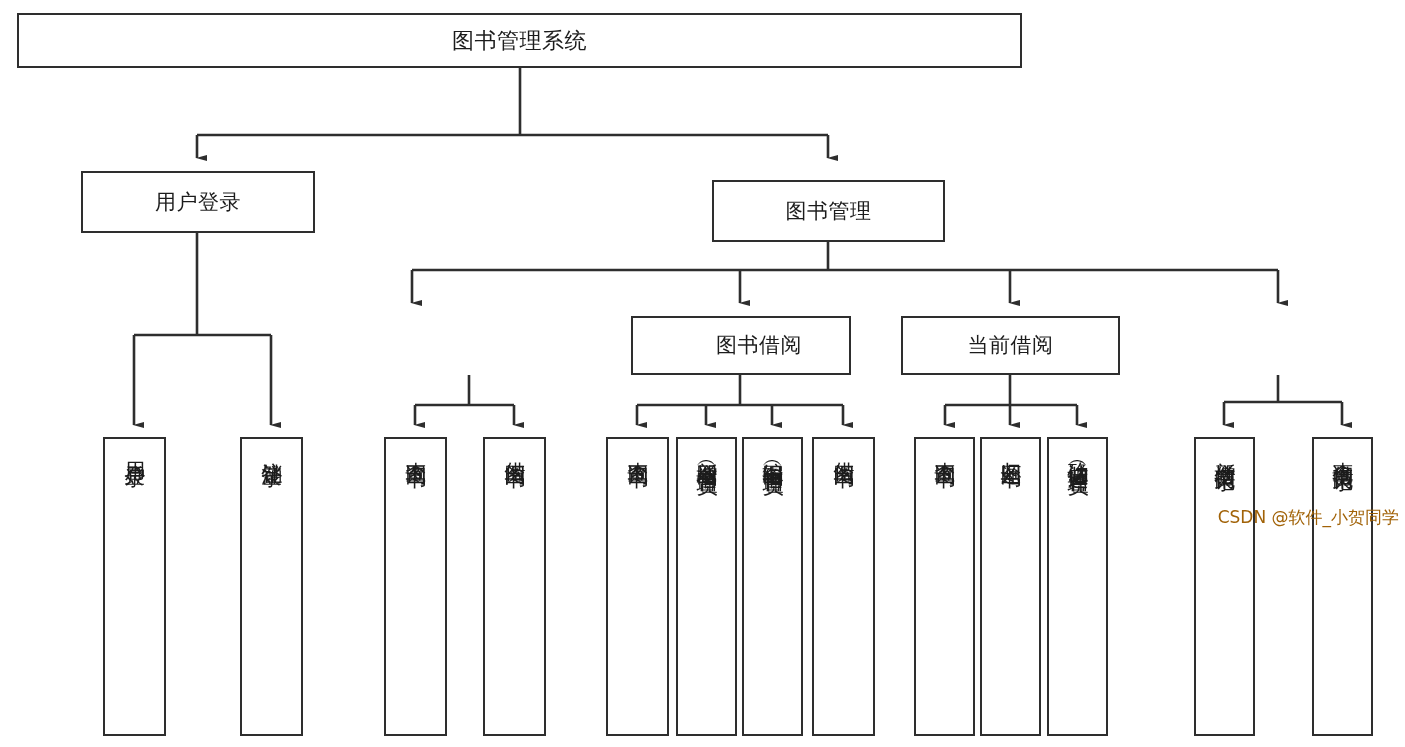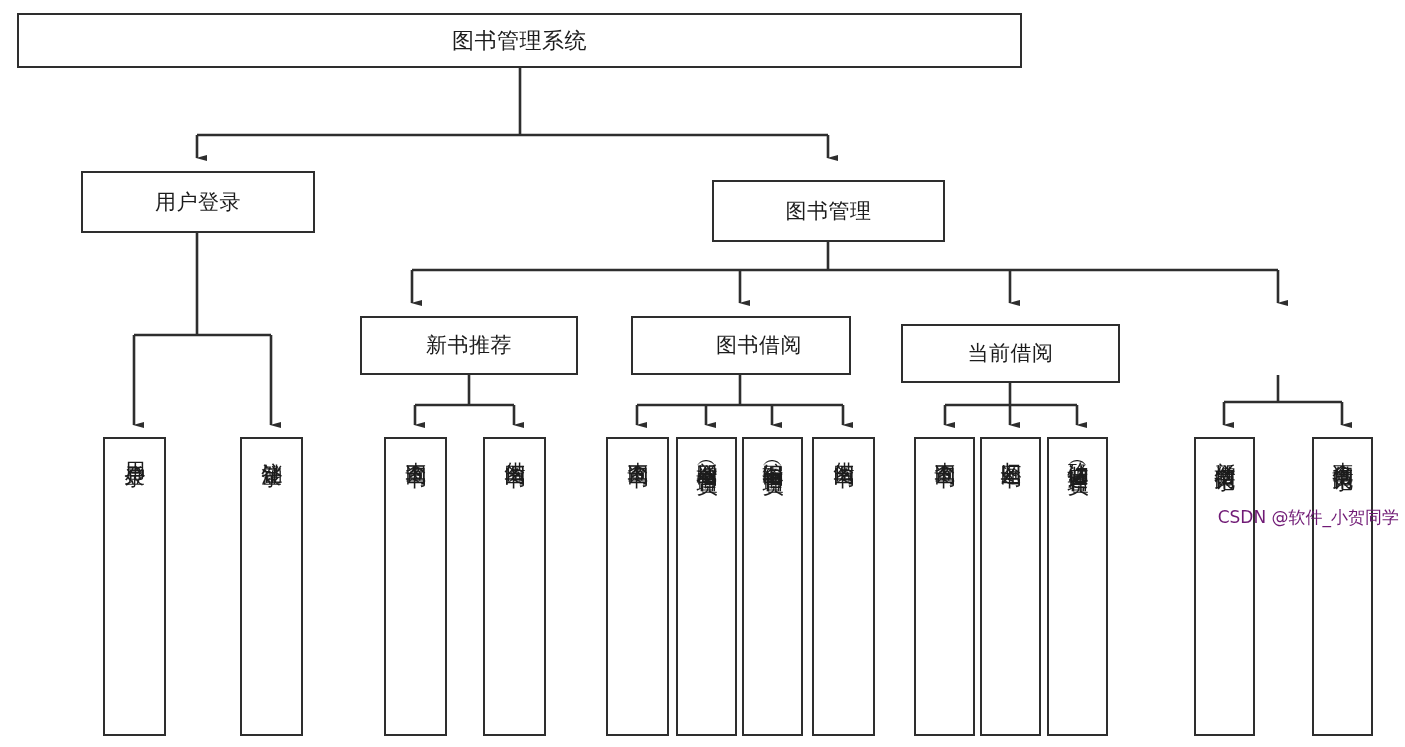--- a/index.html
+++ b/index.html
@@ -61,21 +61,21 @@
     font-size: 21px;
     letter-spacing: 2px;
     line-height: 1;
     white-space: nowrap;
   }
   .watermark {
     position: absolute;
     right: 6px;
     bottom: 4px;
     font-size: 17px;
-    color: #701a75;
+    color: #a16207;
     font-family: "DejaVu Sans", "Liberation Sans", sans-serif;
     white-space: nowrap;
     pointer-events: none;
   }
 </style>
 </head>
 <body>
 
 <div id="diagram-root">
 
@@ -133,27 +133,24 @@
     <span class="node-label">图书管理系统</span>
   </div>
 
   <div class="node-box horizontal" style="left:81px; top:171px; width:234px; height:62px;">
     <span class="node-label">用户登录</span>
   </div>
   <div class="node-box horizontal" style="left:712px; top:180px; width:233px; height:62px;">
     <span class="node-label">图书管理</span>
   </div>
 
-  <div class="node-box horizontal" style="left:360px; top:316px; width:218px; height:59px;">
-    <span class="node-label">新书推荐</span>
-  </div>
   <div class="node-box horizontal" style="left:631px; top:316px; width:220px; height:59px;padding-left:36px;">
     <span class="node-label">图书借阅</span>
   </div>
-  <div class="node-box horizontal" style="left:901px; top:316px; width:219px; height:59px;margin-top:8px;">
+  <div class="node-box horizontal" style="left:901px; top:316px; width:219px; height:59px;">
     <span class="node-label">当前借阅</span>
   </div>
 
   <div class="node-box vertical" style="left:103px; top:437px; width:63px; height:299px;">
     <span class="node-label">用户登录</span>
   </div>
   <div class="node-box vertical" style="left:240px; top:437px; width:63px; height:299px;">
     <span class="node-label">注销登录</span>
   </div>
 

